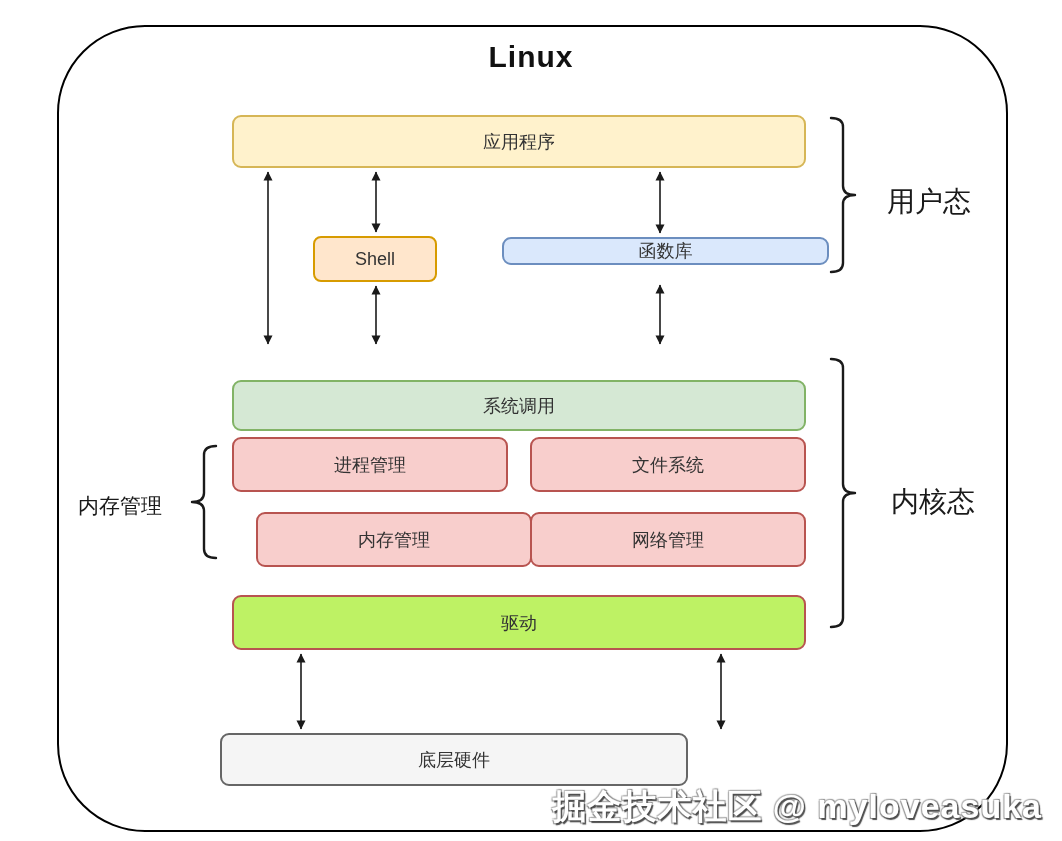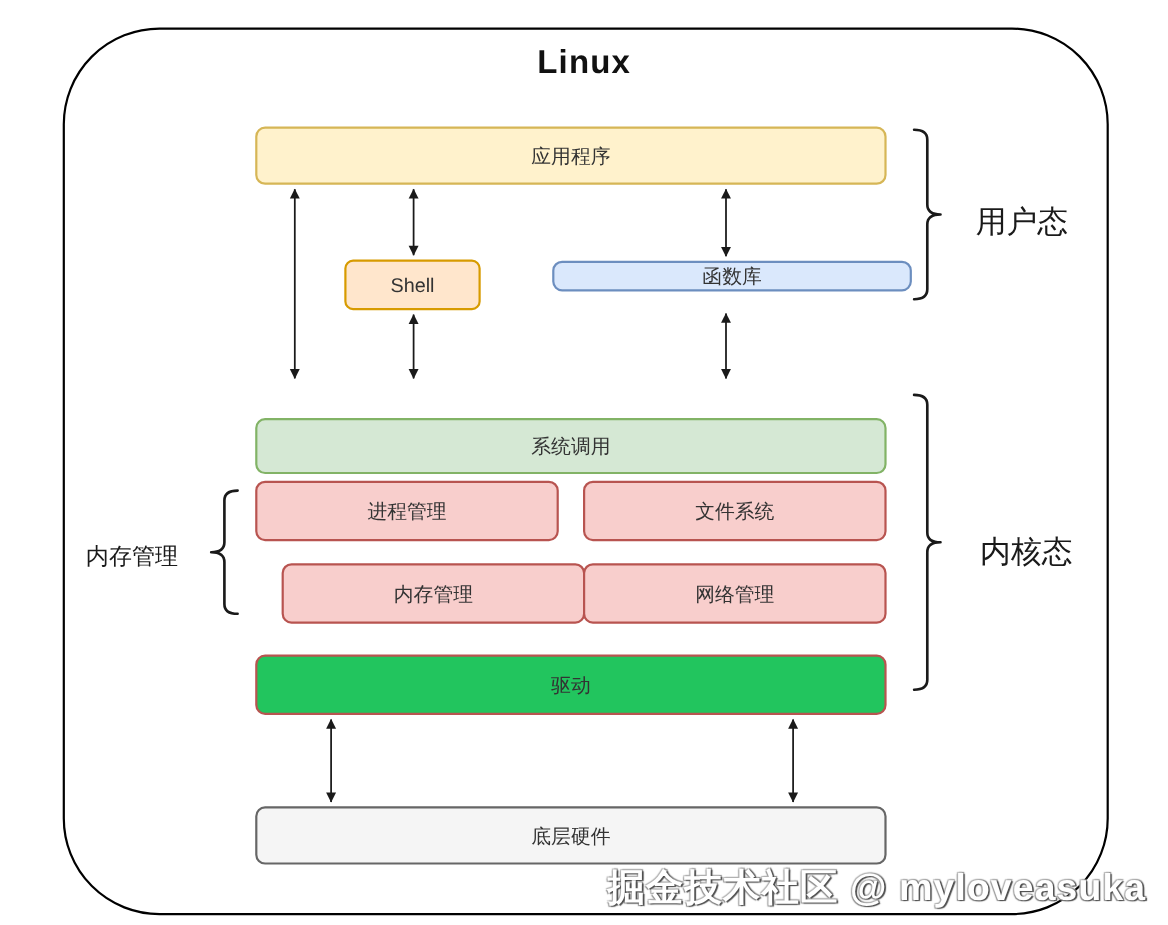--- a/index.html
+++ b/index.html
@@ -22,21 +22,21 @@
   }
   .box-application { left:232px; top:115px; width:574px; height:53px; }
   .box-shell       { left:313px; top:236px; width:124px; height:46px; border-width:2.5px; border-radius:8px; }
   .box-library     { left:458px; top:237px; width:327px; height:28px;margin-left:44px; }
   .box-syscall     { left:232px; top:348px; width:574px; height:51px; }
   .box-process     { left:232px; top:437px; width:276px; height:55px; }
   .box-filesystem  { left:530px; top:437px; width:276px; height:55px; }
   .box-memory      { left:232px; top:512px; width:276px; height:55px; }
   .box-network     { left:530px; top:512px; width:276px; height:55px; }
   .box-driver      { left:232px; top:595px; width:574px; height:55px; }
-  .box-hardware    { left:232px; top:733px; width:574px; height:53px; }
+  .box-hardware    { left:220px; top:733px; width:468px; height:53px; }
   .overlay { position:absolute; left:0; top:0; width:1062px; height:841px; pointer-events:none; }
   .mode-label {
     position:absolute; font-size:28px; color:#1a1a1a; white-space:nowrap;
   }
   .label-user   { left:887px; top:183px; }
   .label-kernel { left:891px; top:483px; }
   .label-kfunc  { left:78px;  top:492px; font-size:21px; }
   .watermark {
     position:absolute; right:20px; top:784px; font-size:34px; font-weight:bold;
     color:#ffffff; letter-spacing:1px; white-space:nowrap;
@@ -109,21 +109,21 @@
   </div>
 
   <div class="box box-memory" style="background-color: rgb(248, 206, 204); border-color: rgb(184, 84, 80); margin-left: 24px;">
     <span>内存管理</span>
   </div>
 
   <div class="box box-network" style="background-color: rgb(248, 206, 204); border-color: rgb(184, 84, 80);">
     <span>网络管理</span>
   </div>
 
-  <div class="box box-driver" style="background-color: #22c55e; border-color: rgb(184, 84, 80);">
+  <div class="box box-driver" style="background-color: #bef264; border-color: rgb(184, 84, 80);">
     <span>驱动</span>
   </div>
 
   <div class="box box-hardware" style="background-color: rgb(245, 245, 245); border-color: rgb(102, 102, 102);">
     <span>底层硬件</span>
   </div>
 
   <div class="mode-label label-user">用户态</div>
   <div class="mode-label label-kernel">内核态</div>
   <div class="mode-label label-kfunc">内存管理</div>

